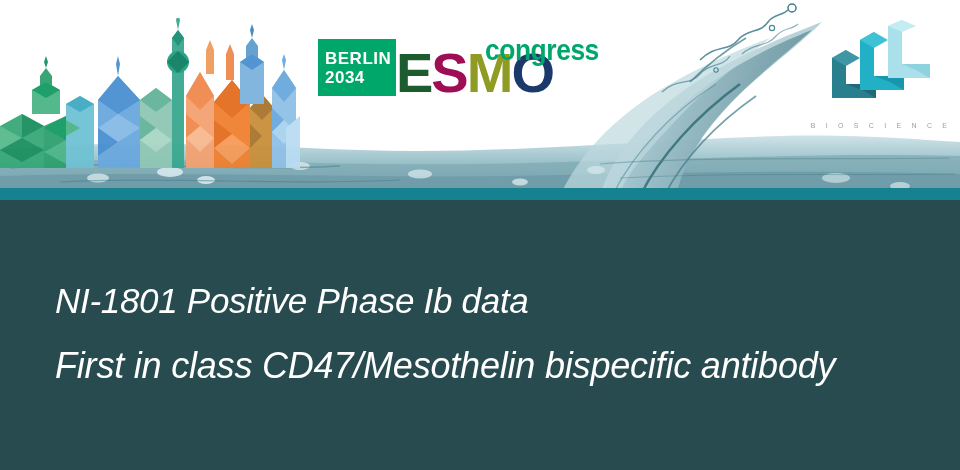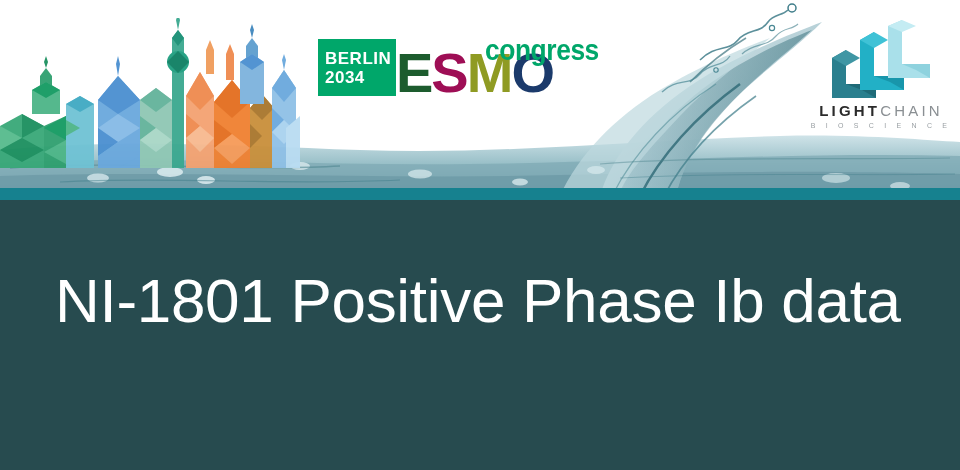--- a/index.html
+++ b/index.html
@@ -157,24 +157,25 @@
     width: 960px;
     height: 270px;
     background: #274b4f;
   }
   #slide-title {
     position: absolute;
     left: 55px; top: 272px;
     color: #ffffff;
     font-family: "Liberation Sans", sans-serif;
     font-weight: normal;
-    font-size: 62px;
+    font-size: 35px;
     line-height: 58px;
     letter-spacing: -0.3px;
     white-space: nowrap;
+    font-style: italic;
   }
   #slide-subtitle {
     position: absolute;
     left: 55px; top: 345px;
     color: #ffffff;
     font-family: "Liberation Sans", sans-serif;
     font-weight: normal;
     font-style: italic;
     font-size: 36px;
     line-height: 42px;
@@ -332,26 +333,24 @@
         <polygon points="16,64 46,64 46,78 32,70" fill="#1f6a77"></polygon>
 
         <polygon points="30,20 44,12 44,56 74,56 74,70 30,70" fill="#22b0c6"></polygon>
         <polygon points="30,20 44,12 58,20 44,28" fill="#3fc2d6"></polygon>
         <polygon points="44,56 74,56 74,70 60,62" fill="#1896ab"></polygon>
 
         <polygon points="58,6 72,0 72,44 100,44 100,58 58,58" fill="#a9e0ea"></polygon>
         <polygon points="58,6 72,0 86,6 72,12" fill="#c4ecf3"></polygon>
         <polygon points="72,44 100,44 100,58 86,50" fill="#8ed2de"></polygon>
       </svg>
-      <div id="lcb-wordmark">
-        <span class="light">LIGHT</span><span class="chain">CHAIN</span>
-      </div>
       <div id="lcb-sub">B I O S C I E N C E</div>
     </div>
 
   </div>
 
   <div id="accent-stripe"></div>
 
   <div id="title-panel"></div>
   <div id="slide-title">NI-1801 Positive Phase Ib data</div>
+  <div id="slide-subtitle">First in class CD47/Mesothelin bispecific antibody</div>
 
 </div>
 
 </body></html>

